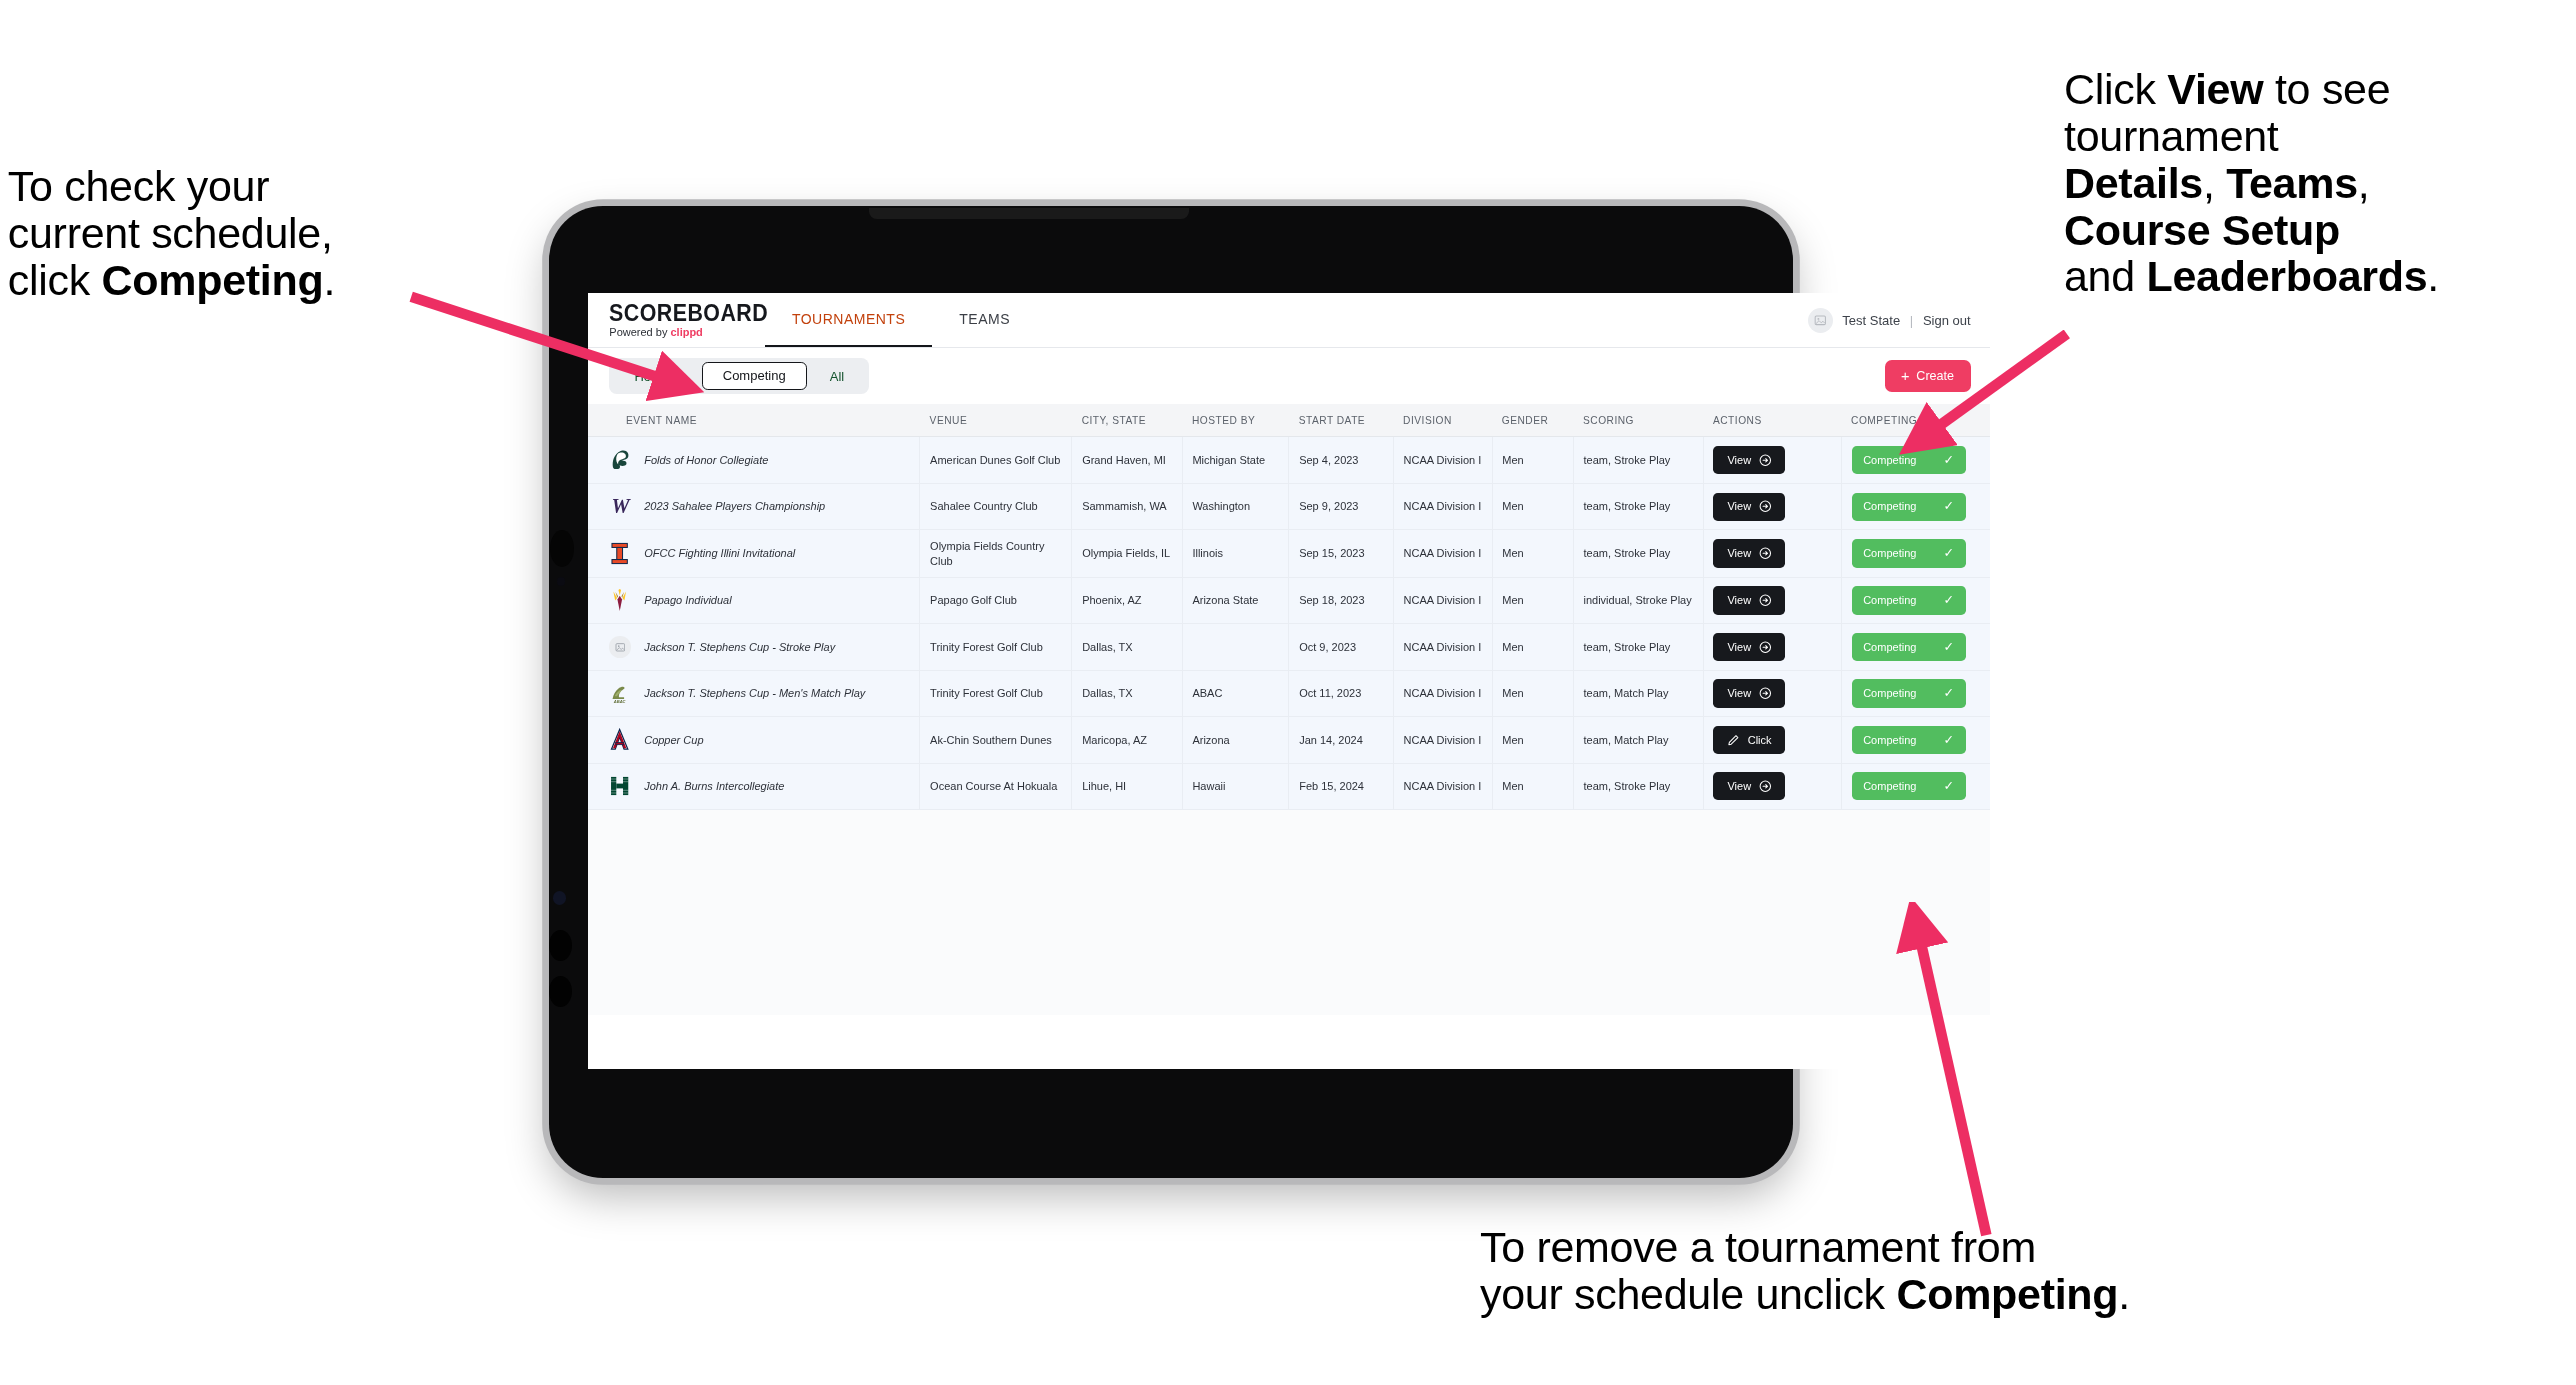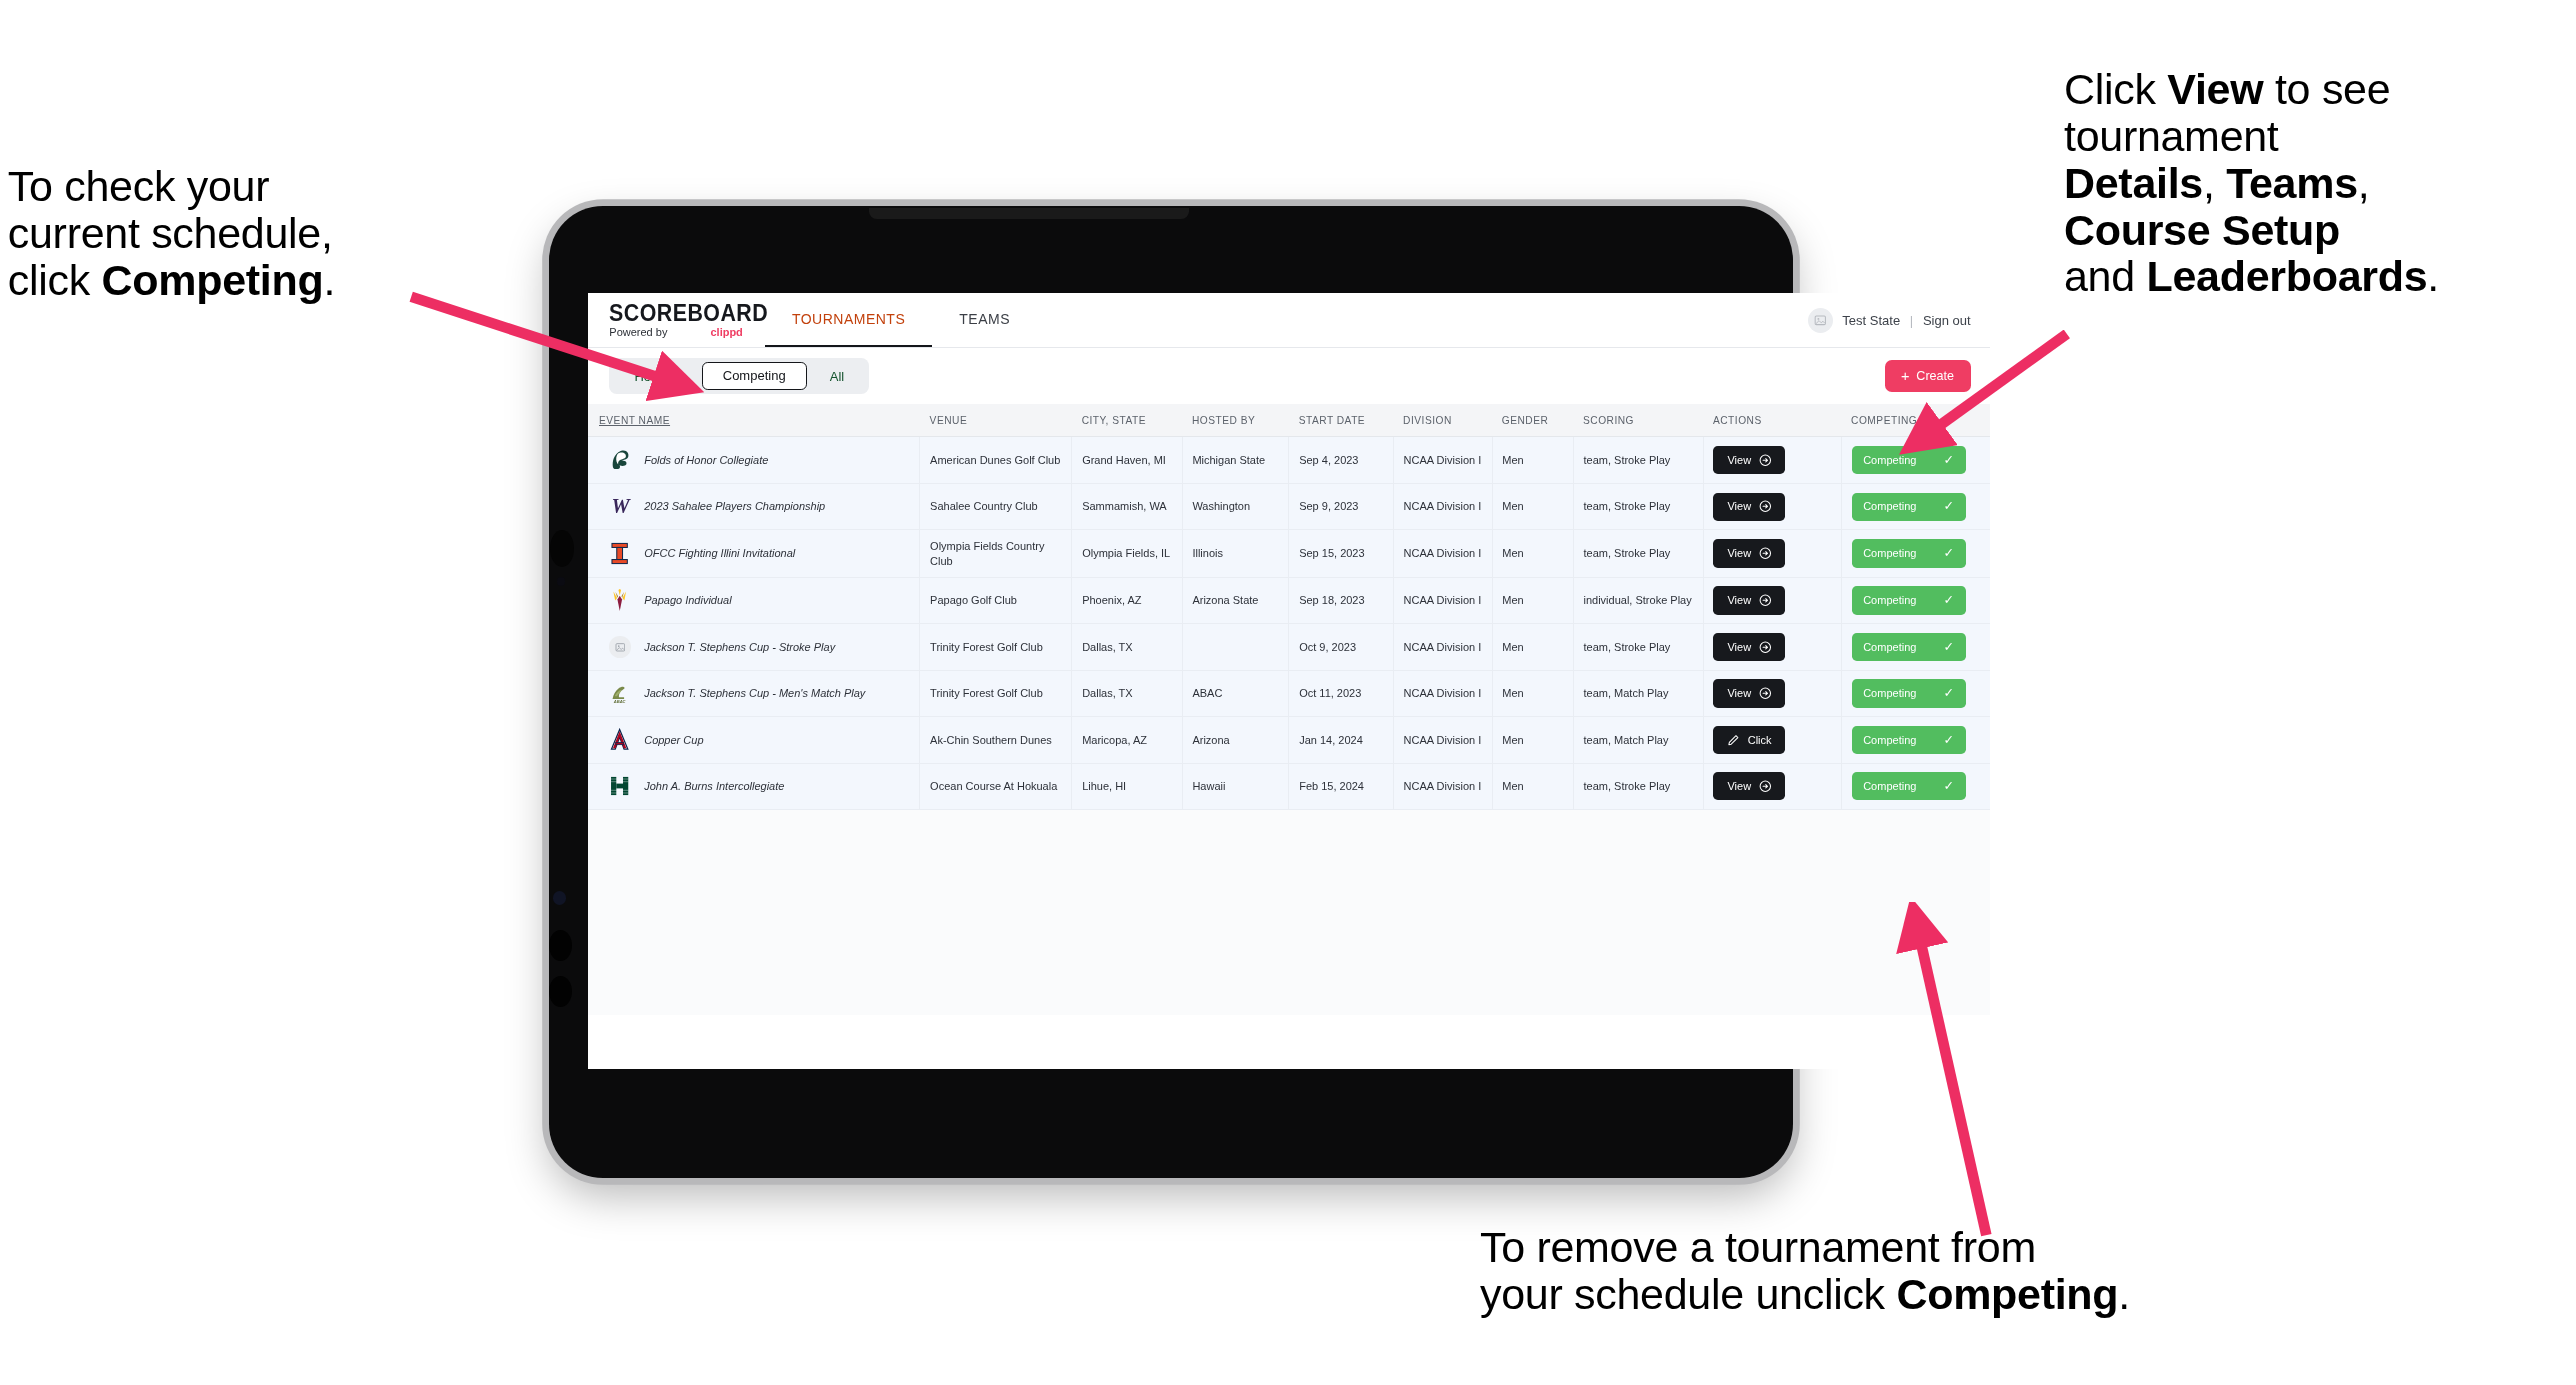--- a/index.html
+++ b/index.html
@@ -51,21 +51,21 @@
     padding-left: 21.3px;
   }
   #logo-block { width: 144px; }
   #logo-word {
     font-family: "Liberation Sans", sans-serif;
     font-weight: 700; font-size: 23px; letter-spacing: 0.5px;
     color: #16181d; line-height: 1;
     transform: scaleX(0.93); transform-origin: left center;
   }
   #logo-sub { font-size: 11px; color:#2b2f36; margin-top:2.9px; line-height:1; }
-  #logo-sub .brand { color:#ef3d63; font-weight:700;margin-left:40px; }
+  #logo-sub .brand { color:#ef3d63; font-weight:700; }
 
   .nav-tabs { display:flex; height:100%; margin-left: 11.6px; }
   .nav-tab {
     display:flex; align-items:center; justify-content:center;
     padding: 0 27px; font-size:14px; letter-spacing:0.5px;
     color:#3b3f46; height:100%; cursor:pointer;
     border-bottom: 2.9px solid transparent;
   }
   .nav-tab.active { color:#c2410c; border-bottom-color:#14161a; }
 
@@ -108,21 +108,21 @@
 
   
   #table-wrap { background:#fafbfc; height: 611px; }
   table { width:100%; border-collapse: collapse; table-layout: fixed; }
   thead th {
     background:#f4f5f7; text-align:left;
     font-size: 10.2px; letter-spacing:0.5px; color:#5c626b; font-weight:400;
     padding: 10.7px 9.7px; border-bottom:1px solid #e4e7eb;
     vertical-align: middle; white-space:nowrap;
   }
-  thead th:first-child { padding-left: 11px; text-decoration: underline; }
+  thead th:first-child { padding-left: 38px; }
   tbody td {
     font-size: 11px; color:#2d3139;
     padding: 8.7px 9.7px; border-bottom:1px solid #e9edf3;
     border-right:1px solid #e9edf3;
     vertical-align: middle; line-height:1.32;
     background:#f3f7fd;
   }
   tbody td:last-child { border-right:none; }
   tbody td.name-cell { padding-left: 21.3px; font-style: italic; }
 

